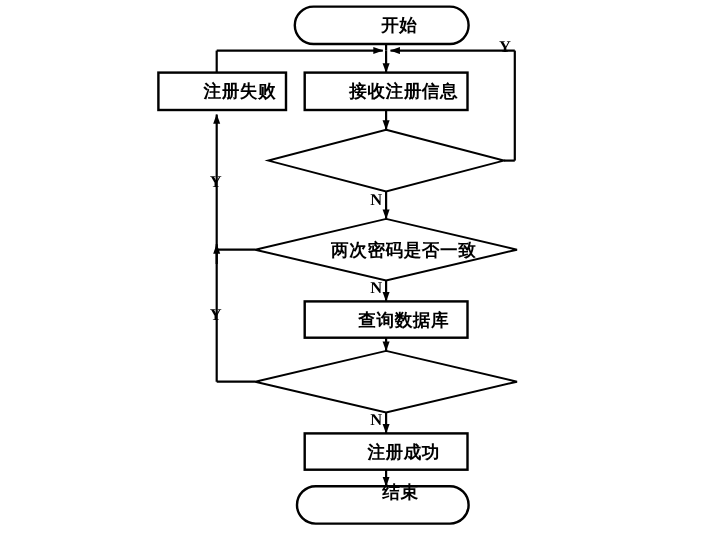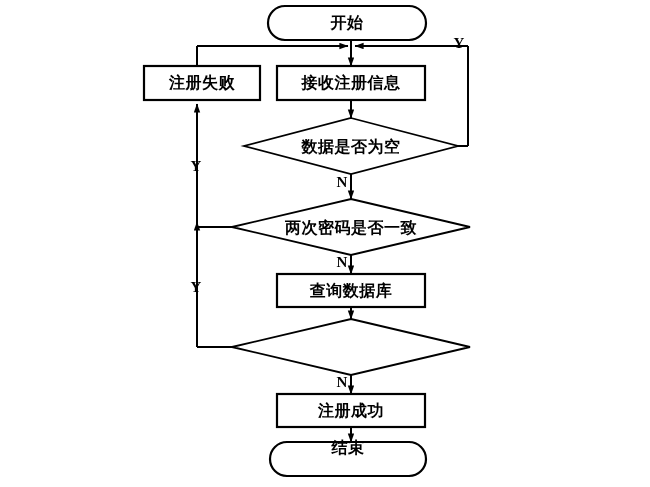--- a/index.html
+++ b/index.html
@@ -28,20 +28,21 @@
   }
   .node-label {
     position: absolute;
     text-align: center;
     color: #000000;
     font-weight: bold;
     font-family: "Liberation Serif", "DejaVu Serif", serif;
     white-space: nowrap;
     letter-spacing: 0.5px;
     pointer-events: none;
+    padding-left: 16px;
   }
   .edge-label {
     position: absolute;
     color: #000000;
     font-weight: bold;
     font-size: 15px;
     font-family: "Liberation Serif", "DejaVu Serif", serif;
     text-align: center;
     pointer-events: none;
   }
@@ -108,21 +109,20 @@
 
     <line x1="351" y1="427" x2="351" y2="442" stroke="#000000" stroke-width="2" marker-end="url(#arrow)"></line>
   </svg>
 
   <div class="node-label cjk" style="left:268px; top:13px; width:158px;">开始</div>
 
   <div class="node-label cjk" style="left:277px; top:73px; width:148px;">接收注册信息</div>
 
   <div class="node-label cjk" style="left:144px; top:73px; width:116px;">注册失败</div>
 
-  <div class="node-label cjk" style="left:251px; top:137px; width:200px;">数据是否为空</div>
 
   <div class="node-label cjk" style="left:241px; top:218px; width:220px;">两次密码是否一致</div>
 
   <div class="node-label cjk" style="left:277px; top:281px; width:148px;">查询数据库</div>
 
 
   <div class="node-label cjk" style="left:277px; top:401px; width:148px;font-family:Liberation Serif, serif;">注册成功</div>
 
   <div class="node-label cjk" style="left:270px; top:438px; width:156px;">结束</div>
 

